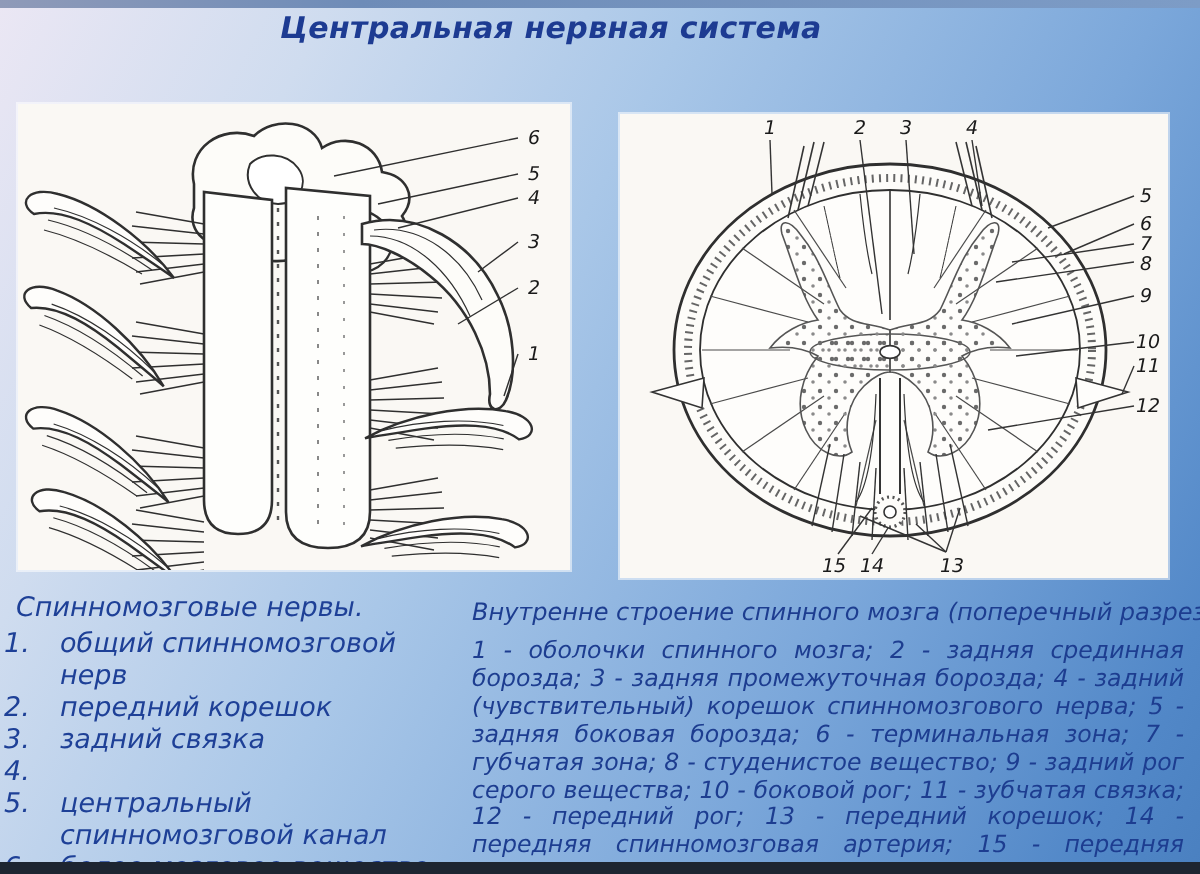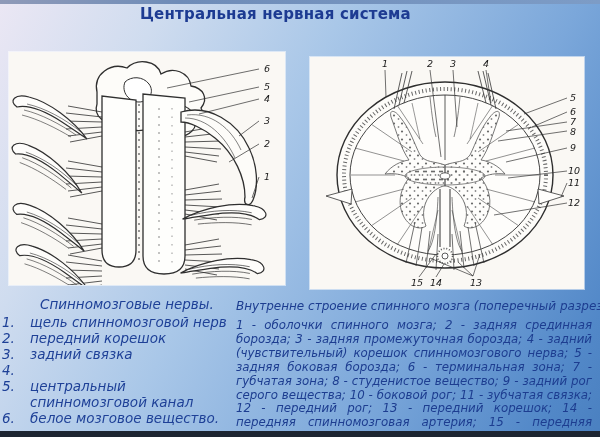--- a/index.html
+++ b/index.html
@@ -5,32 +5,32 @@
   html,body{margin:0;padding:0;}
   body{font-family:"DejaVu Sans",sans-serif;}
   .slide{
     position:relative;width:600px;height:437px;overflow:hidden;
     background:linear-gradient(118deg,#ebe7f4 0%,#cfdcef 20%,#a9c7e8 42%,#7ba7da 70%,#5288c8 92%,#4a80c0 100%);
   }
   .edge-top{position:absolute;top:0;left:0;width:600px;height:4px;background:linear-gradient(90deg,#8f9ab8,#6e8cb8 30%,#7d9cc6);}
   .edge-bottom{position:absolute;bottom:0;left:0;width:600px;height:6px;background:#1d2531;}
   .title{
     position:absolute;left:140px;top:6px;width:440px;
-    color:#1d3b92;font-weight:bold;
+    color:#1d3b92;font-weight:bold;font-style:italic;
     font-size:15px;line-height:17.5px;letter-spacing:.2px;
   }
   .panel{position:absolute;background:#faf8f4;box-shadow:0 0 0 1px rgba(255,255,255,.55);}
   .panel.left{left:9px;top:52px;width:276px;height:233px;}
   .panel.right{left:310px;top:57px;width:274px;height:232px;}
   .panel svg{display:block;}
   .nerve-list{
     position:absolute;left:2px;top:296px;width:232px;
     color:#1e4097;font-style:italic;font-size:13.5px;line-height:16px;
   }
-  .nerve-list .heading{padding-left:6px;margin-bottom:2px;margin-left:32px;}
+  .nerve-list .heading{padding-left:6px;margin-bottom:2px;}
   .nerve-list .item{display:flex;}
   .nerve-list .num{flex:0 0 28px;}
   .nerve-list .txt{flex:1;}
   .caption{
     position:absolute;left:236px;top:299px;width:356px;
     color:#1d3d90;font-style:italic;
   }
   .caption .heading{font-size:12px;margin-bottom:6px;white-space:nowrap;}
   .caption .body{font-size:11.8px;line-height:13.9px;text-align:justify;}
   .figlabel{font-size:9.5px;font-style:italic;fill:#1a1a1a;}
@@ -240,21 +240,21 @@
         <text x="258" y="129">11</text>
         <text x="258" y="149">12</text>
       </g>
     </svg>
   </div>
 
   <div class="nerve-list">
     <div class="heading">Спинномозговые нервы.</div>
     <div class="item">
       <span class="num">1.</span>
-      <span class="txt">щель спинномозговой нерв</span>
+      <span class="txt">общий спинномозговой нерв</span>
     </div>
     <div class="item">
       <span class="num">2.</span>
       <span class="txt">передний корешок</span>
     </div>
     <div class="item">
       <span class="num">3.</span>
       <span class="txt">задний связка</span>
     </div>
     <div class="item">

